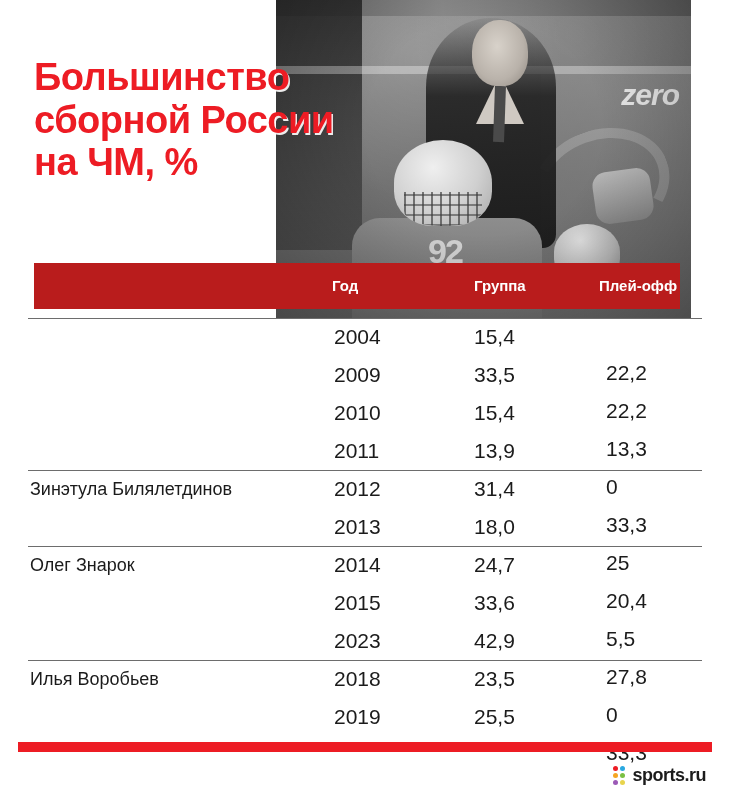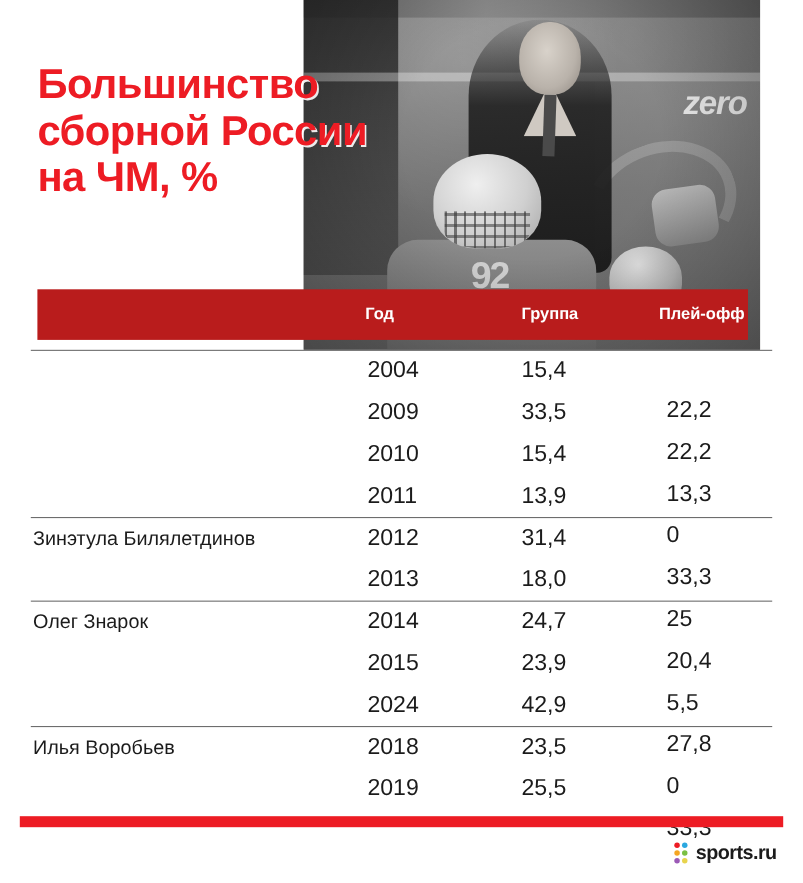--- a/index.html
+++ b/index.html
@@ -363,28 +363,28 @@
       <div class="sep"></div>
       <div class="coach-name">Олег Знарок</div>
       <div class="year">2014</div>
       <div class="grp">24,7</div>
       <div class="po">20,4</div>
     </div>
 
     <div class="row">
       <div class="coach-name"></div>
       <div class="year">2015</div>
-      <div class="grp">23,9</div>
+      <div class="grp">33,6</div>
       <div class="po">5,5</div>
     </div>
 
 
     <div class="row">
       <div class="coach-name"></div>
-      <div class="year">2024</div>
+      <div class="year">2023</div>
       <div class="grp">42,9</div>
       <div class="po">27,8</div>
     </div>
 
     <div class="row group-start">
       <div class="sep"></div>
       <div class="coach-name">Илья Воробьев</div>
       <div class="year">2018</div>
       <div class="grp">23,5</div>
       <div class="po">0</div>

